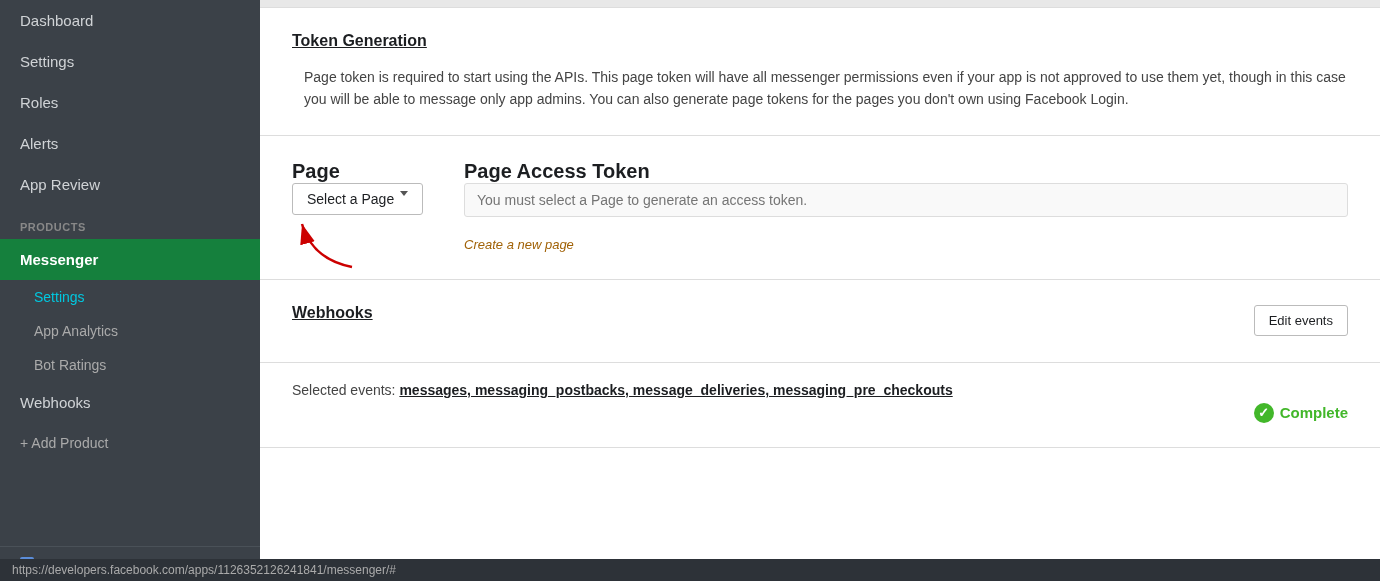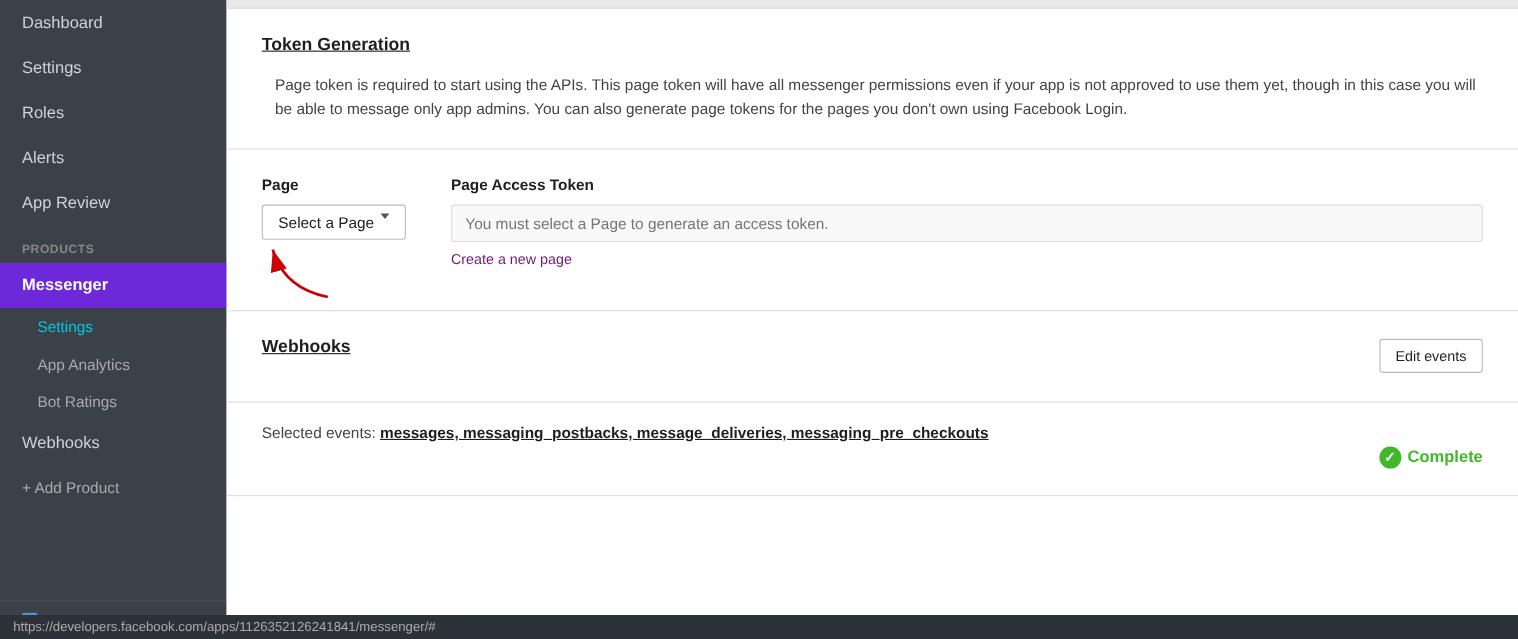--- a/index.html
+++ b/index.html
@@ -1,20 +1,20 @@
 <!DOCTYPE html>
 <html><head>
   <meta charset="utf-8">
   <style>
     * { box-sizing: border-box; margin: 0; padding: 0; }
     body { font-family: -apple-system, BlinkMacSystemFont, 'Segoe UI', Helvetica, Arial, sans-serif; font-size: 14px; background: #f0f0f0; display: flex; height: 581px; overflow: hidden; }
 
     
     .sidebar {
-      width: 206px;
+      width: 260px;
       background: #3b4148;
       color: #ccc;
       display: flex;
       flex-direction: column;
       flex-shrink: 0;
       height: 100%;
       overflow: hidden;
     }
     .sidebar-nav-item {
       padding: 12px 20px;
@@ -31,21 +31,21 @@
       letter-spacing: 0.5px;
       text-transform: uppercase;
     }
 
     .sidebar-product-item {
       padding: 12px 20px;
       cursor: pointer;
       font-size: 15px;
       font-weight: 600;
       color: #fff;
-      background: #6d28d9;
+      background: #15803d;
     }
 
     .sidebar-sub-item {
       padding: 9px 20px 9px 34px;
       cursor: pointer;
       font-size: 14px;
       color: #aaa;
     }
     .sidebar-sub-item.active {
       color: #00c8e0;
@@ -117,24 +117,23 @@
       margin-left: 12px;
     }
 
     
     .token-grid {
       display: flex;
       gap: 32px;
       align-items: flex-start;
     }
     .token-col-label {
-      font-size: 14px;
+      font-size: 20px;
       font-weight: 600;
       color: #1c1e21;
-      margin-bottom: 10px;
     }
     .token-col-page {
       width: 140px;
       flex-shrink: 0;
     }
     .token-col-access {
       flex: 1;
     }
 
     .select-page-btn {
@@ -166,25 +165,26 @@
       border: 1px solid #ddd;
       border-radius: 3px;
       background: #f9f9f9;
       color: #888;
       font-size: 14px;
       outline: none;
     }
 
     .create-page-link {
       display: inline-block;
-      margin-top: 8px;
-      color: #701a75;
+      margin-top: 20px;
+      color: #a16207;
       font-size: 13px;
       cursor: pointer;
       text-decoration: none;
+      font-style: italic;
     }
 
     
     .webhooks-header {
       display: flex;
       justify-content: space-between;
       align-items: center;
     }
 
     .edit-events-btn {

